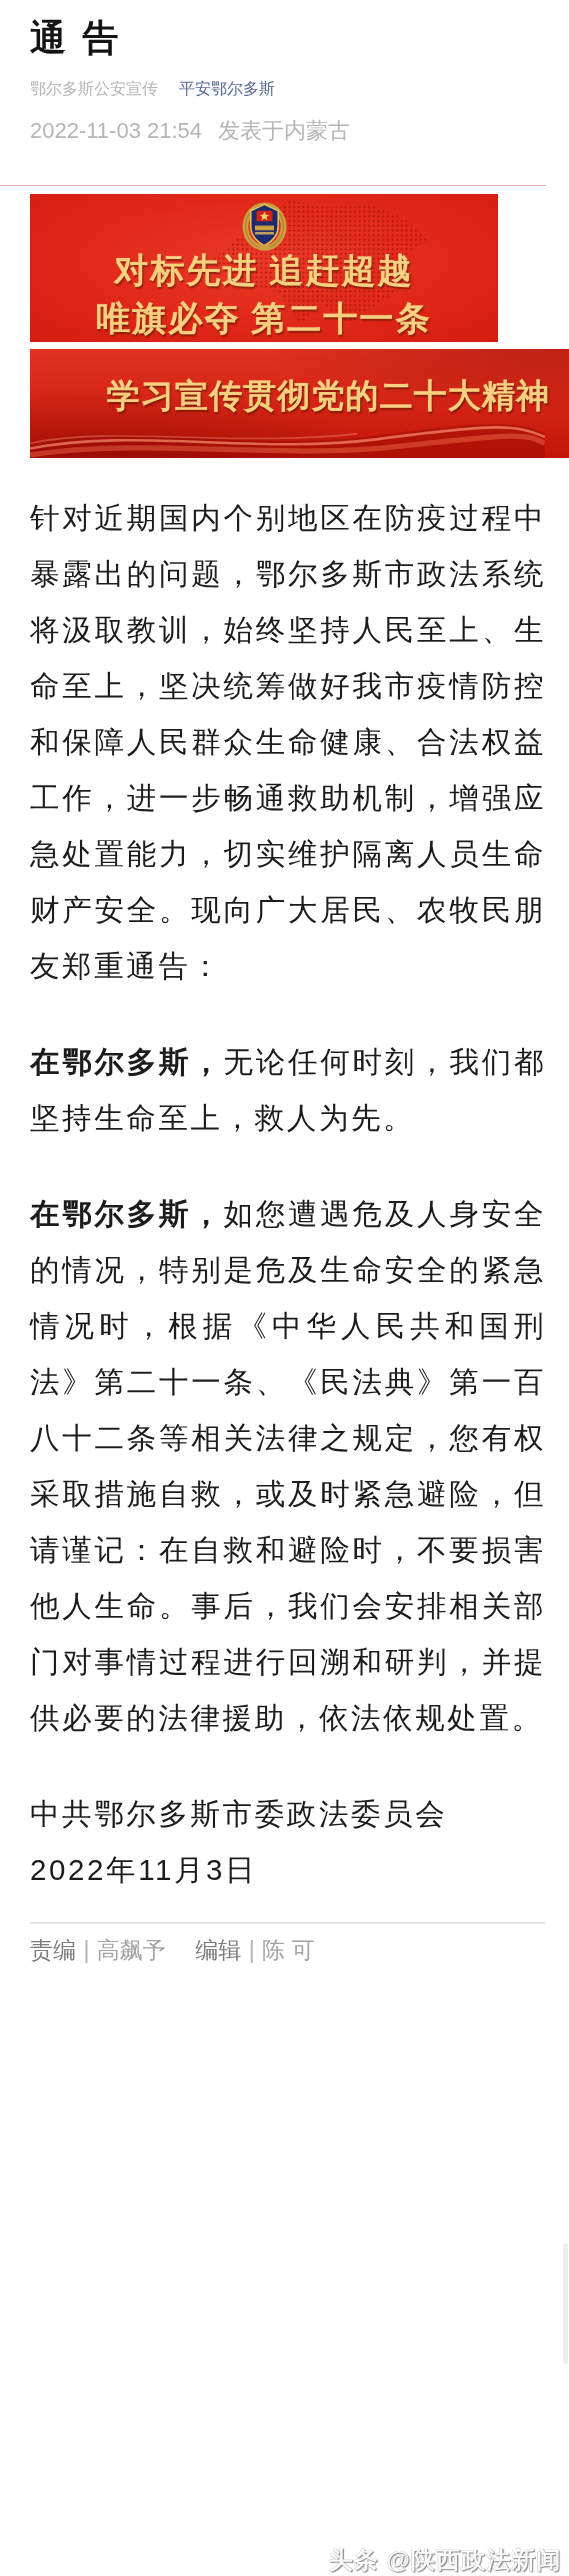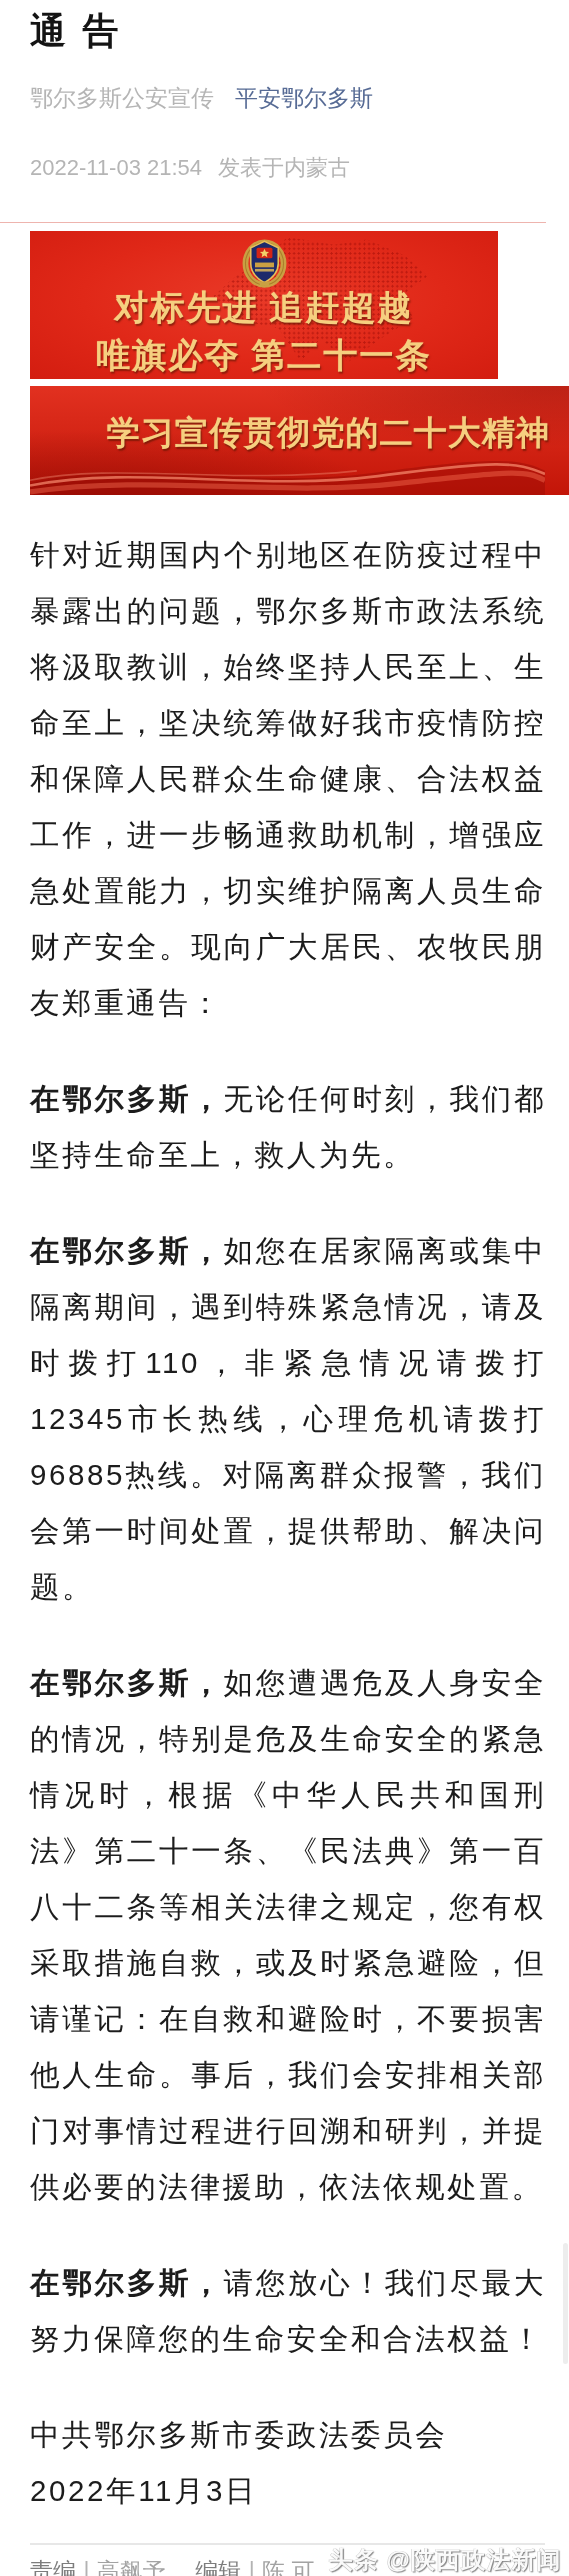--- a/index.html
+++ b/index.html
@@ -2,28 +2,28 @@
 <html style="font-size:8.4px"><head>
 <meta charset="utf-8">
 <style>
   html,body { margin:0; padding:0; }
   body {
     width:570px; height:2576px; position:relative; overflow:hidden;
     background:#ffffff; font-family:"Liberation Sans", sans-serif; color:#191919;
   }
   .content { padding:0 24px 0 30px; }
 
-  .title { margin:0; padding-top:10px; font-size:36px; line-height:42px;
+  .title { margin:0; padding-top:17px; font-size:36px; line-height:42px;
     font-weight:700; color:#141414; letter-spacing:3.2px; }
 
-  .meta { margin-top:31px; font-size:23px; line-height:31px; }
+  .meta { margin-top:14px; font-size:16px; line-height:31px; }
   .account { color:#b5b5b5; margin-right:21px; }
   .account-link { color:#576b95; font-weight:500; text-decoration:none; cursor:pointer; }
 
-  .dateline { margin-top:39px; font-size:22px; line-height:29.5px; color:#b5b5b5; }
+  .dateline { margin-top:12px; font-size:22px; line-height:29.5px; color:#b5b5b5; }
   .dateline .loc { margin-left:16px; }
 
   .hairline { margin:39px 0 0 -30px; width:546px; height:1.6px; background:#eeb4ae; }
 
   
   .banner1 { position:relative; margin-top:8px; width:468px; height:148px; overflow:hidden;
     background: radial-gradient(ellipse at 50% 45%, #ea3a28 0%, #e02818 55%, #d31d10 100%); }
   .map-dots { position:absolute; left:36%; top:4%; width:50%; height:88%; opacity:.55;
     background-image: radial-gradient(rgba(150,8,4,.85) 30%, transparent 32%);
     background-size: 4.7px 4.7px;
@@ -113,23 +113,21 @@
       <path d="M0 62 C 200 22, 430 74, 660 44 S 920 16, 977 40" fill="none" stroke="rgba(255,150,120,.65)" stroke-width="5"></path>
       <path d="M0 74 C 230 40, 470 84, 700 58 S 940 34, 977 52" fill="none" stroke="rgba(255,120,90,.4)" stroke-width="10"></path>
       <path d="M0 52 C 160 18, 380 60, 620 34" fill="none" stroke="rgba(255,170,140,.35)" stroke-width="3"></path>
     </svg>
     <div class="slogan">学习宣传贯彻党的二十大精神</div>
   </div>
 
   <div class="article">
     <p><span class="bold-prefix"></span><span>针对近期国内个别地区在防疫过程中暴露出的问题，鄂尔多斯市政法系统将汲取教训，始终坚持人民至上、生命至上，坚决统筹做好我市疫情防控和保障人民群众生命健康、合法权益工作，进一步畅通救助机制，增强应急处置能力，切实维护隔离人员生命财产安全。现向广大居民、农牧民朋友郑重通告：</span></p>
     <p><span class="bold-prefix">在鄂尔多斯，</span><span>无论任何时刻，我们都坚持生命至上，救人为先。</span></p>
-    <p><span class="bold-prefix">在鄂尔多斯，</span><span>如您在居家隔离或集中隔离期间，遇到特殊紧急情况，请及时拨打110，非紧急情况请拨打12345市长热线，心理危机请拨打96885热线。对隔离群众报警，我们会第一时间处置，提供帮助、解决问题。</span></p>
     <p><span class="bold-prefix">在鄂尔多斯，</span><span>如您遭遇危及人身安全的情况，特别是危及生命安全的紧急情况时，根据《中华人民共和国刑法》第二十一条、《民法典》第一百八十二条等相关法律之规定，您有权采取措施自救，或及时紧急避险，但请谨记：在自救和避险时，不要损害他人生命。事后，我们会安排相关部门对事情过程进行回溯和研判，并提供必要的法律援助，依法依规处置。</span></p>
-    <p><span class="bold-prefix">在鄂尔多斯，</span><span>请您放心！我们尽最大努力保障您的生命安全和合法权益！</span></p>
 
     <div class="signature">
       <div>中共鄂尔多斯市委政法委员会</div>
       <div>2022年11月3日</div>
     </div>
   </div>
 
   <div class="footer-divider"></div>
 
   <div class="footer-row first">

